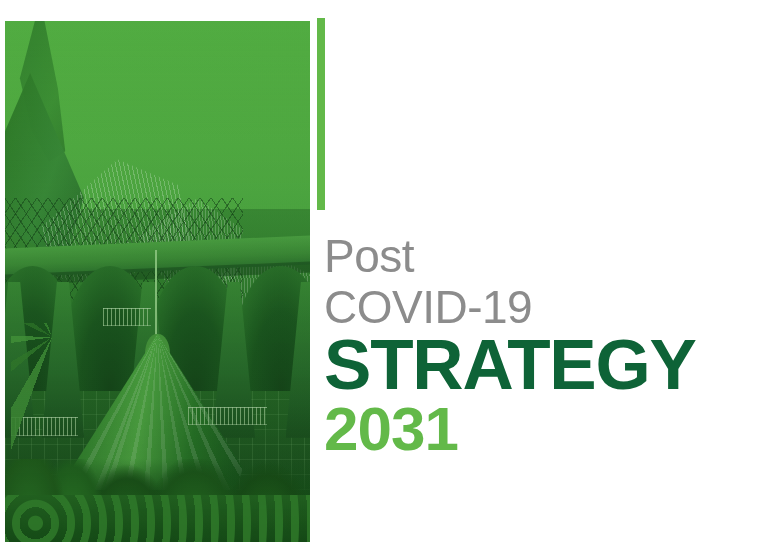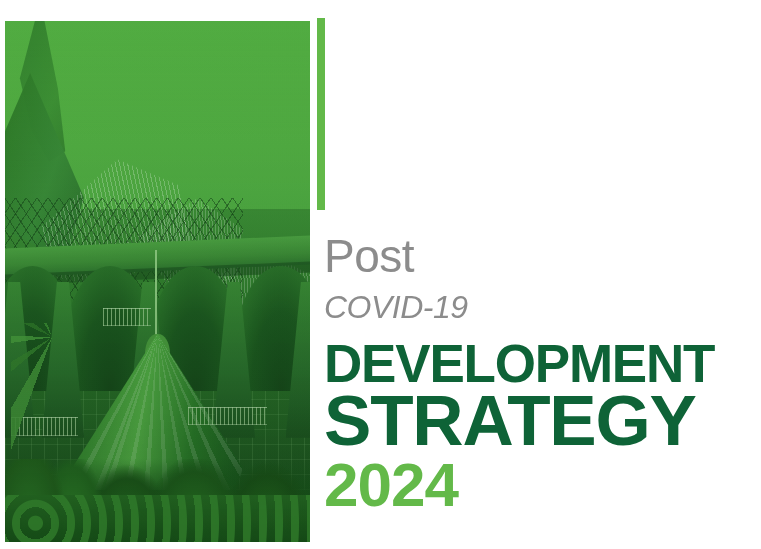--- a/index.html
+++ b/index.html
@@ -268,27 +268,26 @@
   }
   .l-post {
     font-size: 46px;
     font-weight: 400;
     color: #8c8c8c;
     letter-spacing: -0.5px;
     line-height: 48px;
     margin-bottom: 2px;
   }
   .l-covid {
-    font-size: 32px;
+    font-size: 46px;
     font-weight: 400;
     color: #8c8c8c;
     letter-spacing: -0.5px;
     line-height: 50px;
     margin-bottom: 4px;
-    font-style: italic;
   }
   .l-dev {
     font-size: 53px;
     font-weight: 700;
     color: #0e6337;
     letter-spacing: -1.2px;
     line-height: 56px;
   }
   .l-strat {
     font-size: 71px;
@@ -369,20 +368,19 @@
       <div class="duotone"></div>
       <div class="duotoneLift"></div>
     </div>
   </div>
 
   <div class="vbar"></div>
 
   <div class="textblock">
     <div class="line l-post">Post</div>
     <div class="line l-covid">COVID-19</div>
-    <div class="line l-dev">DEVELOPMENT</div>
     <div class="line l-strat">STRATEGY</div>
-    <div class="line l-year">2024</div>
+    <div class="line l-year">2031</div>
   </div>
 
   <div class="bottom-bar"></div>
 
 </div>
 
 </body></html>

